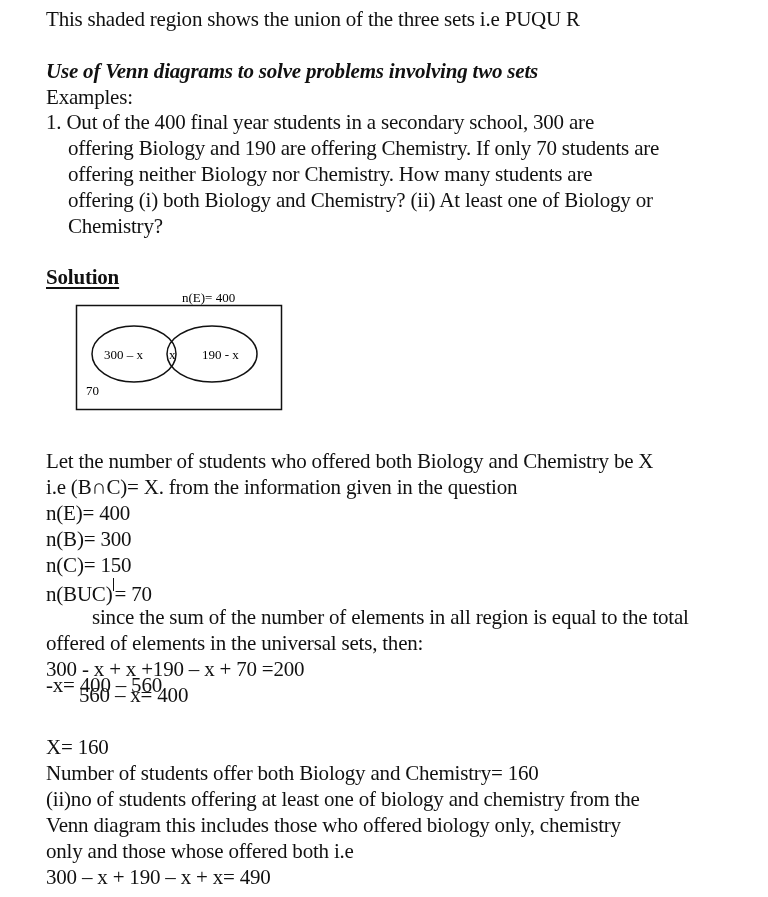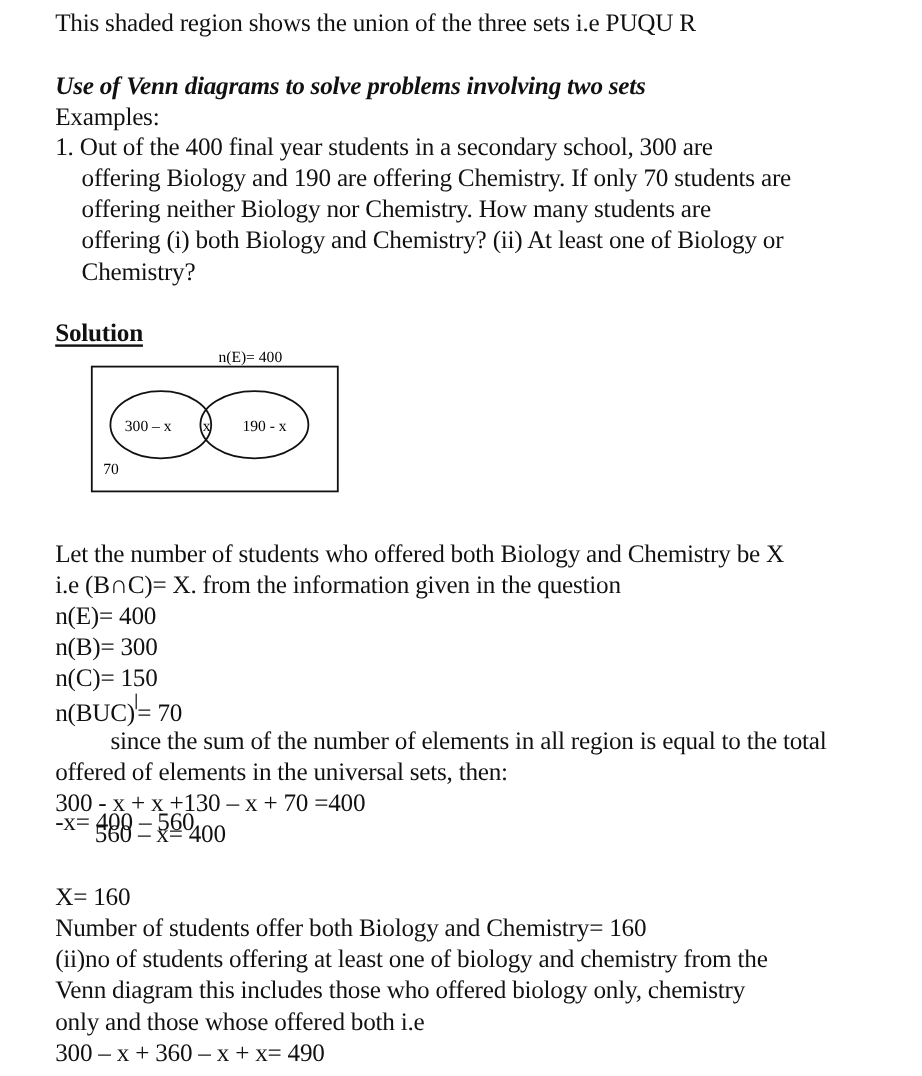--- a/index.html
+++ b/index.html
@@ -46,23 +46,23 @@
 
   <div class="line" style="top:448px;">Let the number of students who offered both Biology and Chemistry be X</div>
   <div class="line" style="top:474px;">i.e (B∩C)= X. from the information given in the question</div>
   <div class="line" style="top:500px;">n(E)= 400</div>
   <div class="line" style="top:526px;">n(B)= 300</div>
   <div class="line" style="top:552px;">n(C)= 150</div>
   <div class="line" style="top:578px;"><span>n(BUC)</span><span class="tick"></span><span>=  70</span></div>
 
   <div class="line" style="top:604px;margin-left:46px;">since the sum of the number of elements in all region is equal to the total</div>
   <div class="line" style="top:630px;">offered of elements in the universal sets, then:</div>
-  <div class="line" style="top:656px;">300 - x  + x +130 – x + 70 =400</div>
+  <div class="line" style="top:656px;">300 - x  + x +190 – x + 70 =200</div>
   <div class="line" style="top:682px;margin-left:33px;">560 – x= 400</div>
   <div class="line" style="top:672px;">-x= 400 – 560</div>
   <div class="line" style="top:734px;">X= 160</div>
   <div class="line" style="top:760px;">Number of students offer both Biology and Chemistry= 160</div>
   <div class="line" style="top:786px;">(ii)no of students offering at least one of biology and chemistry from the</div>
   <div class="line" style="top:812px;">Venn diagram this includes those who offered biology only, chemistry</div>
   <div class="line" style="top:838px;">only and those whose offered both i.e</div>
-  <div class="line" style="top:864px;">300 – x + 360 – x + x= 490</div>
+  <div class="line" style="top:864px;">300 – x + 190 – x + x= 490</div>
 
 </div>
 
 </body></html>

